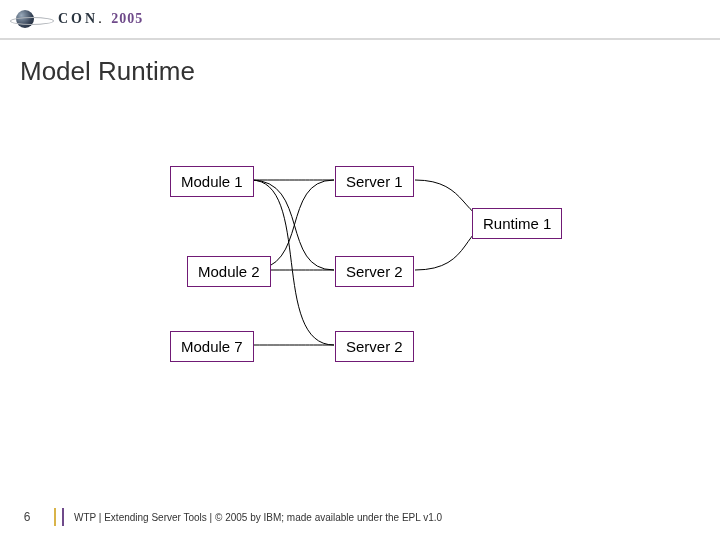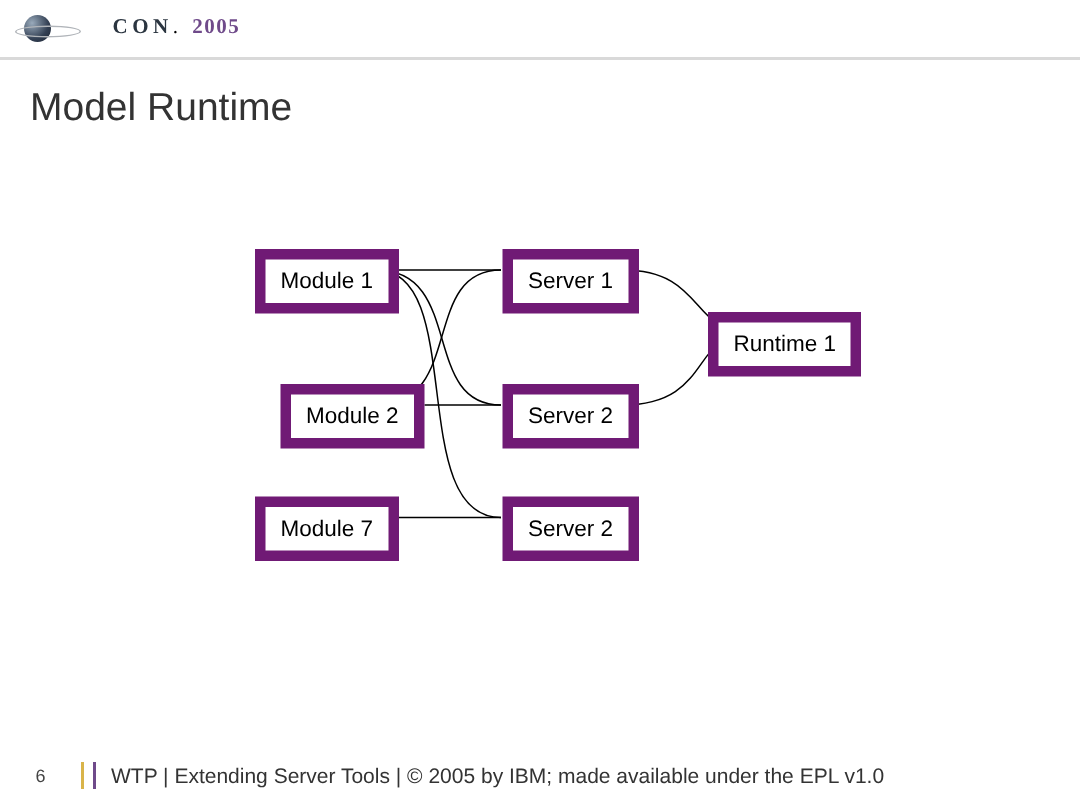--- a/index.html
+++ b/index.html
@@ -1,32 +1,32 @@
 <!DOCTYPE html>
 <html><head>
 <meta charset="utf-8">
 <style>
   html,body{margin:0;padding:0;width:720px;height:540px;font-family:Arial,Helvetica,sans-serif;background:#fff;color:#000;overflow:hidden}
   .slide{position:relative;width:720px;height:540px}
-  .logo{position:absolute;top:8px;left:10px;display:flex;align-items:center;gap:23px}
+  .logo{position:absolute;top:8px;left:10px;display:flex;align-items:center;gap:6px}
   .logo-orb{position:relative;width:42px;height:22px}
   .logo-orb::before{content:"";position:absolute;left:6px;top:2px;width:18px;height:18px;border-radius:50%;background:radial-gradient(circle at 30% 30%,#9ab 0%,#334054 60%,#1a2230 100%)}
   .logo-orb::after{content:"";position:absolute;left:0;top:9px;width:42px;height:6px;border:1px solid #b0b4b9;border-radius:50%;background:transparent;transform:skewX(-8deg)}
   .logo-text{font-family:Georgia,'Times New Roman',serif;letter-spacing:3px;font-size:14px}
   .logo-text .con{color:#2b3540;font-weight:bold}
   .logo-text .yr{color:#6f4a8a;font-weight:bold;letter-spacing:1px}
   .hr{position:absolute;top:38px;left:0;right:0;border-top:2px solid #d9d9d9}
   .title{position:absolute;top:56px;left:20px;font-size:26px;color:#333}
   .diagram{position:absolute;top:160px;left:0;width:720px;height:260px}
-  .box{position:absolute;border:7px solid #701a75;background:#fff;padding:6px 10px;font-size:15px;white-space:nowrap}
+  .box{position:absolute;border:1px solid #701a75;background:#fff;padding:6px 10px;font-size:15px;white-space:nowrap}
   .footer{position:absolute;left:0;right:0;bottom:14px;display:flex;align-items:center}
   .pagenum{width:54px;text-align:center;font-size:12px;color:#444}
   .vbar-a{width:2px;height:18px;background:#d9b44a;margin-right:6px}
   .vbar-b{width:2px;height:18px;background:#6f4a8a;margin-right:10px}
-  .foot-text{font-size:14px;color:#333}
+  .foot-text{font-size:10px;color:#333}
   svg.conn{position:absolute;top:0;left:0;width:720px;height:260px;overflow:visible}
   svg.conn path{fill:none;stroke:#000;stroke-width:1}
 </style>
 </head>
 <body>
 
 <div class="slide">
 
   <div class="logo">
     <span class="logo-orb"></span>

